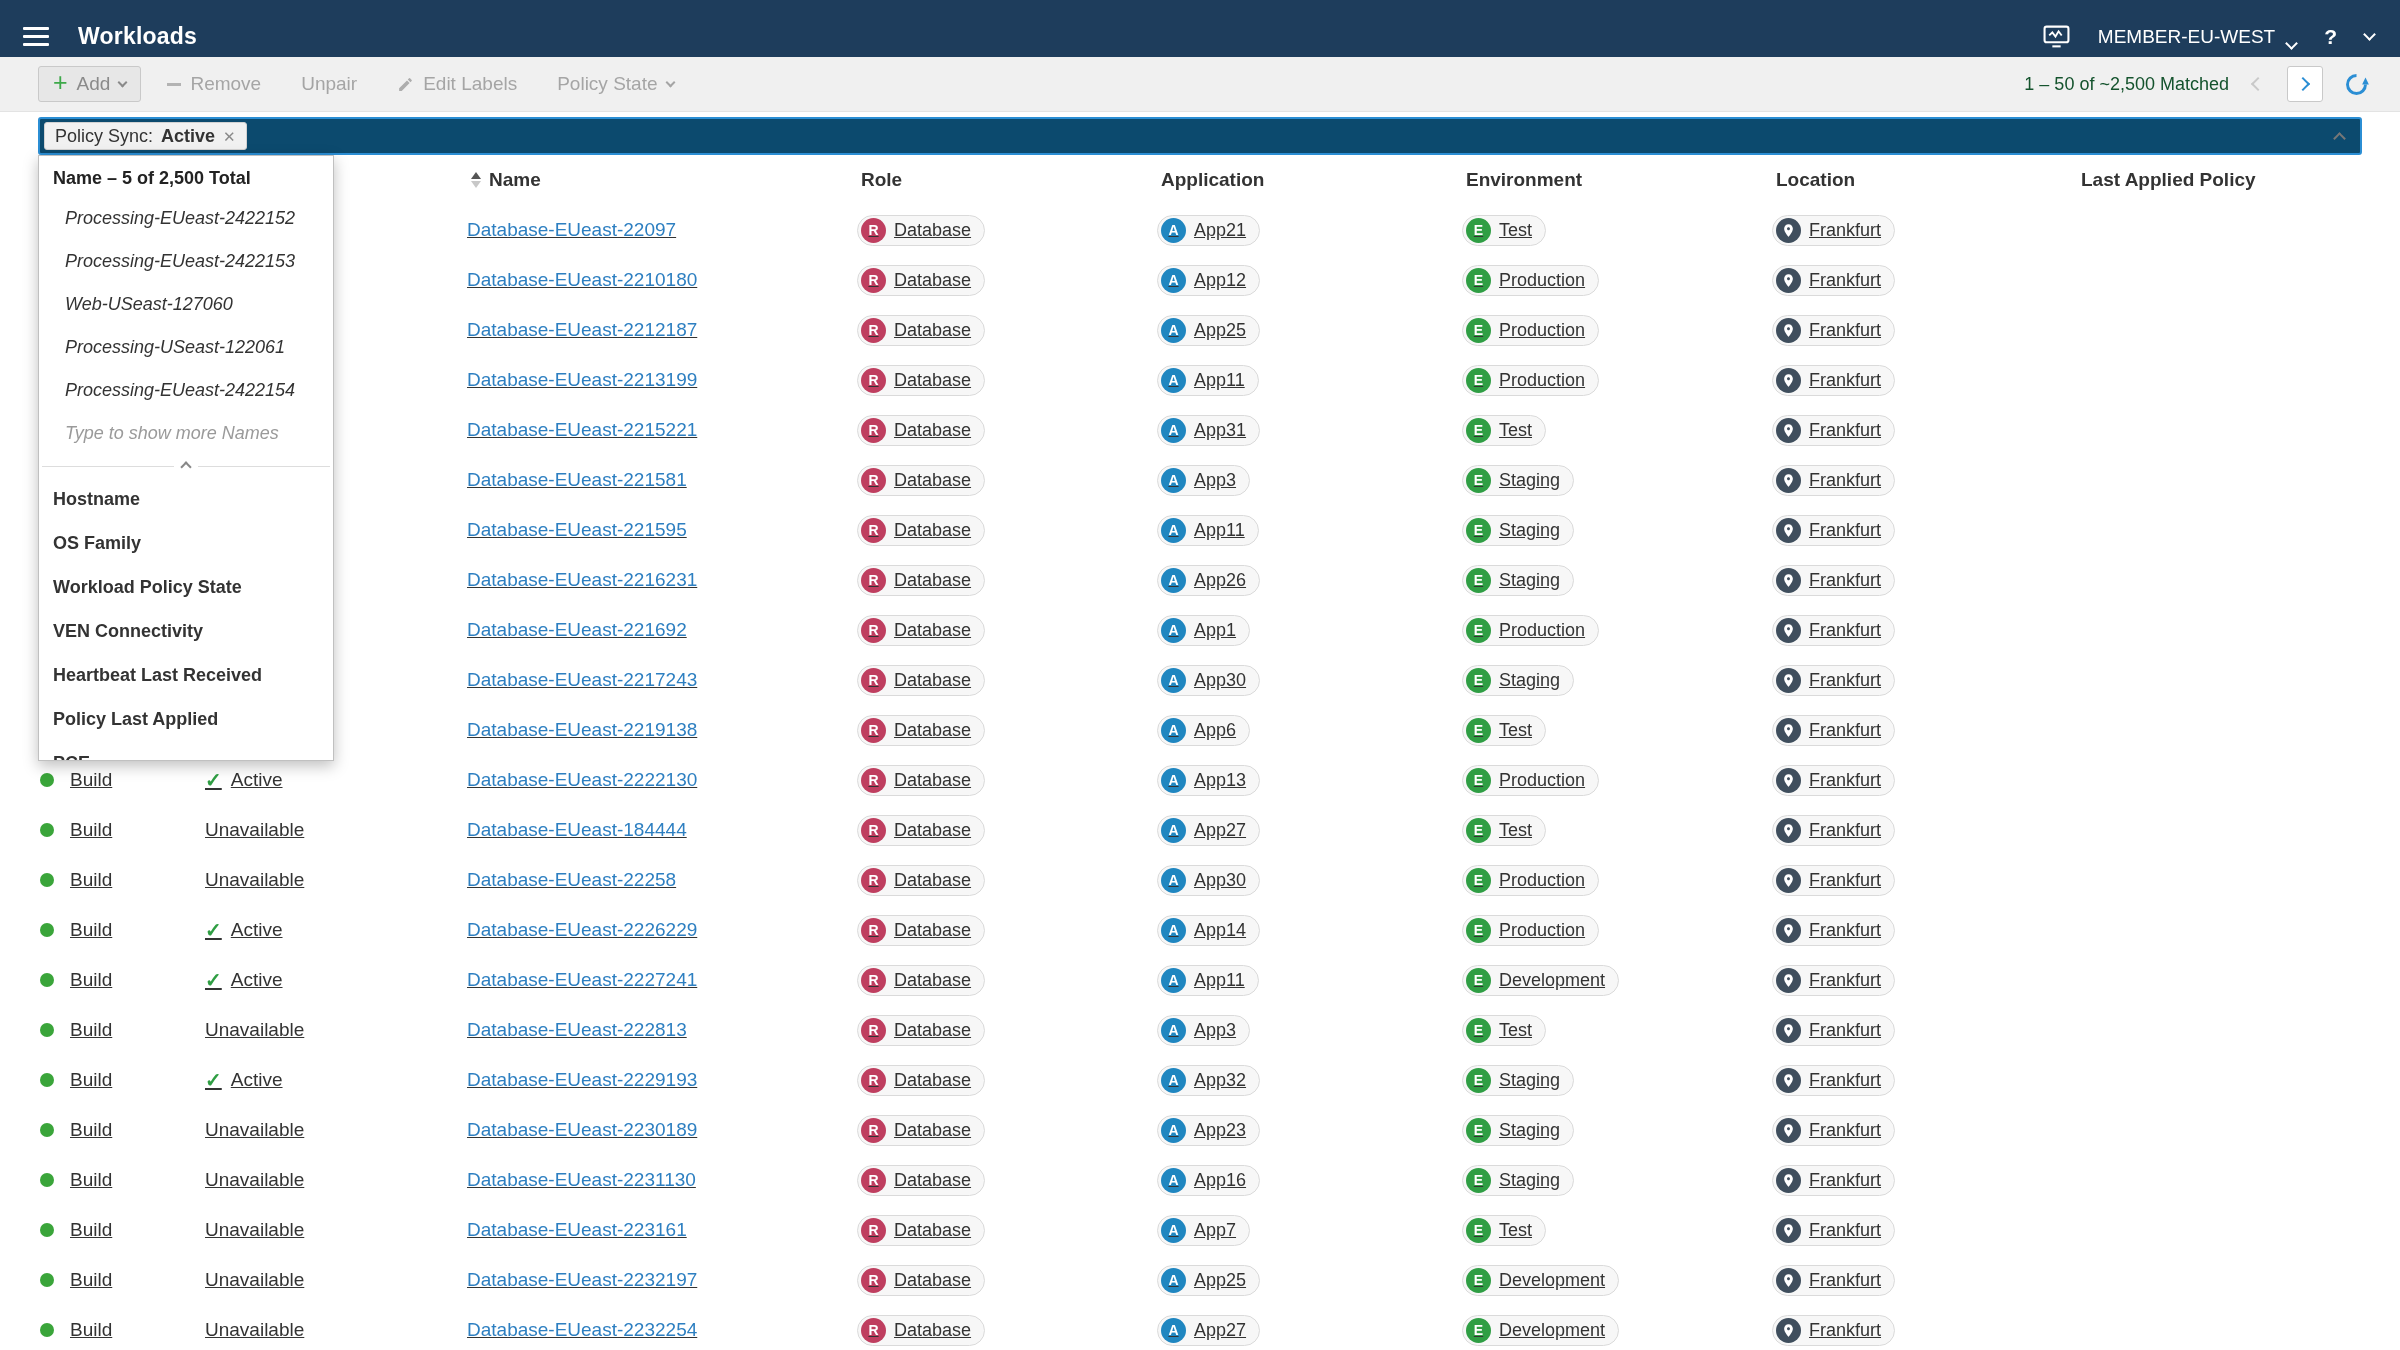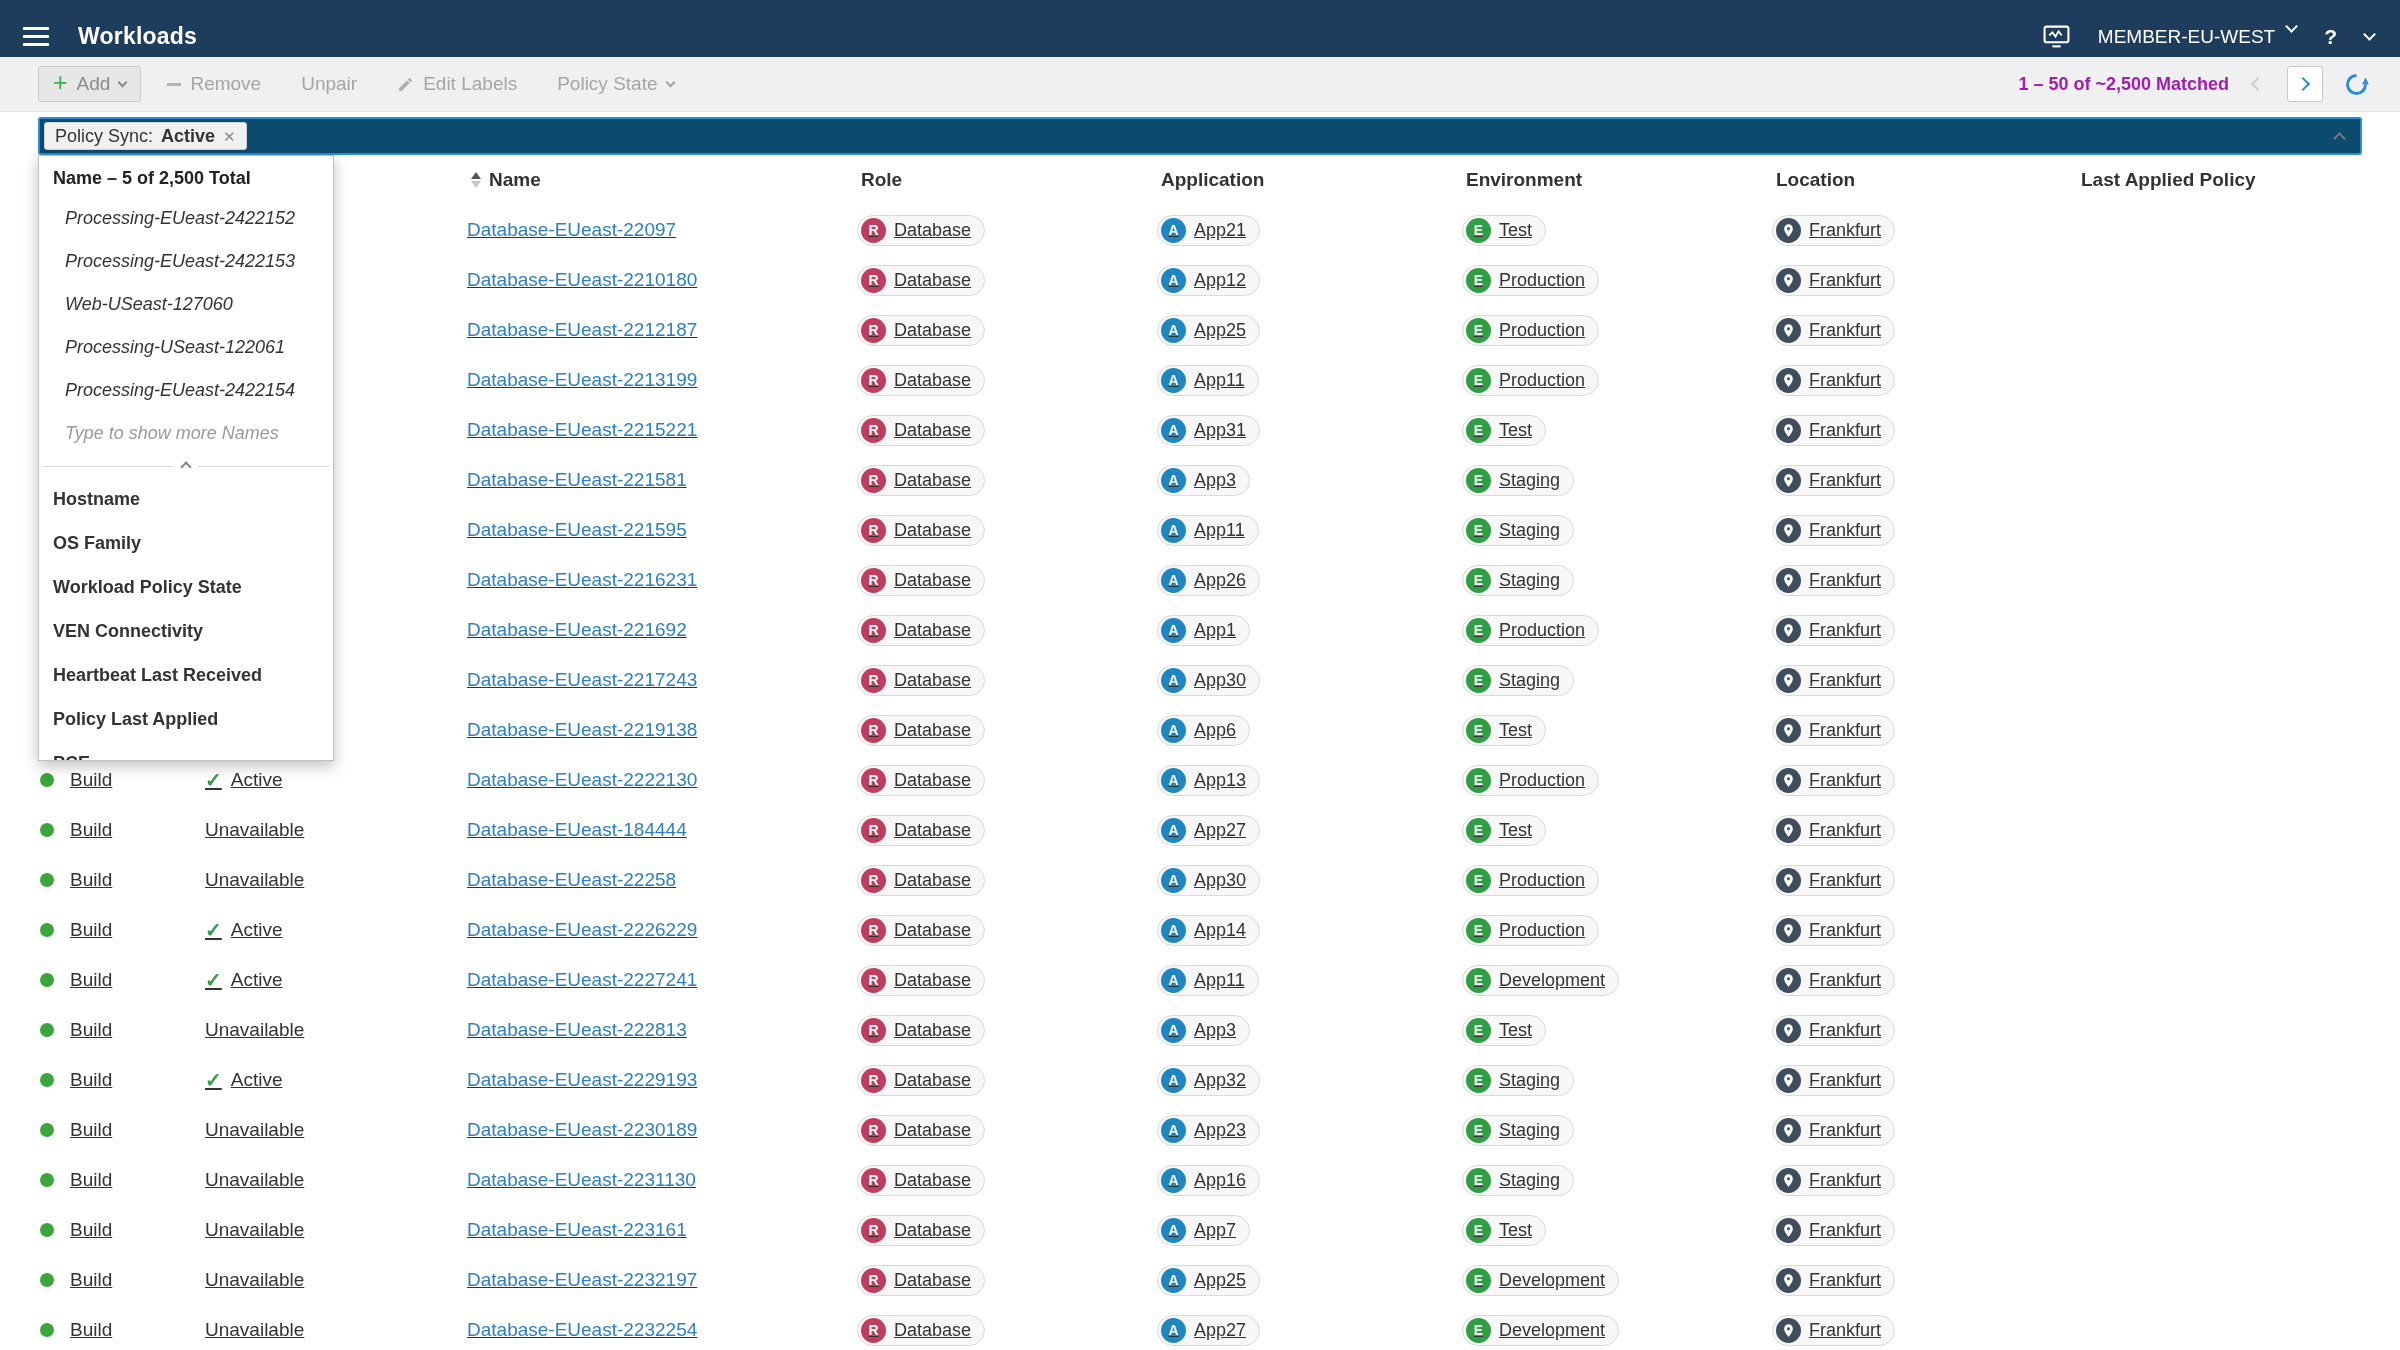--- a/index.html
+++ b/index.html
@@ -7,41 +7,41 @@
               font-family:"Liberation Sans", sans-serif; color:#333; }
   [data-interactable="true"] { cursor:pointer; }
 
   
   .topbar { height:57px; background:var(--header_bg,#1e3d5c); display:flex; align-items:center;
             padding:16px 26px 0 18px; gap:24px; }
   .hamburger { display:inline-flex; flex-direction:column; gap:5px; padding:5px; }
   .hamburger i { display:block; width:26px; height:3px; background:#fff; border-radius:1px; }
   .app-title { color:#fff; font-size:23px; font-weight:bold; letter-spacing:.2px; }
   .topbar-right { margin-left:auto; display:flex; align-items:center; gap:28px; }
-  .org-select { display:flex; align-items:flex-start; gap:12px; color:#fff; font-size:19px; }
+  .org-select { display:flex; align-items:flex-end; gap:12px; color:#fff; font-size:19px; }
   .help { color:#fff; font-size:21px; font-weight:bold; }
 
   .chev { display:inline-block; width:9px; height:9px;
           border-top:2px solid currentColor; border-right:2px solid currentColor; }
   .chev.down  { transform:rotate(135deg); margin-top:-4px; }
   .chev.up    { transform:rotate(-45deg); margin-top:4px; }
   .chev.left  { transform:rotate(-135deg); }
   .chev.right { transform:rotate(45deg); }
 
   
   .toolbar { height:55px; background:#f0f0f0; border-bottom:1px solid #e3e3e3;
              display:flex; align-items:center; padding:0 30px 0 38px; gap:12px; }
   .btn { height:36px; display:inline-flex; align-items:center; gap:9px; padding:0 14px;
          font-size:19px; color:#a5a5a5; background:transparent; border:none; border-radius:3px; }
   .btn-add { background:#e7e7e7; border:1px solid #c9c9c9; color:#8a8a8a; }
   .plus { color:#3ea94a; font-size:25px; line-height:1; margin-top:-3px; }
   .minus { display:inline-block; width:14px; height:3px; background:#b3b3b3; }
   .btn .chev { width:7px; height:7px; }
   .pager { margin-left:auto; display:flex; align-items:center; gap:20px; }
-  .match-count { font-size:18px; color:#a21caf;font-weight:bold; }
+  .match-count { font-size:18px; color:#14532d; }
   .pager-prev { color:#c9c9c9; padding:4px; display:flex; }
   .pager-next { width:36px; height:36px; background:#fff; border:1px solid #c9c9c9; border-radius:3px;
                 display:flex; align-items:center; justify-content:center; color:var(--accent_blue,#2b8ed4); }
   .pager .chev { width:10px; height:10px; border-width:2.5px; margin:0; }
   .refresh { color:var(--accent_blue,#2b8ed4); display:flex; }
 
   
   .content { position:relative; height:1238px; overflow:hidden; }
 
   .filterbar { margin:5px 38px 0; height:38px; border:2px solid var(--accent_blue,#2b8ed4);

